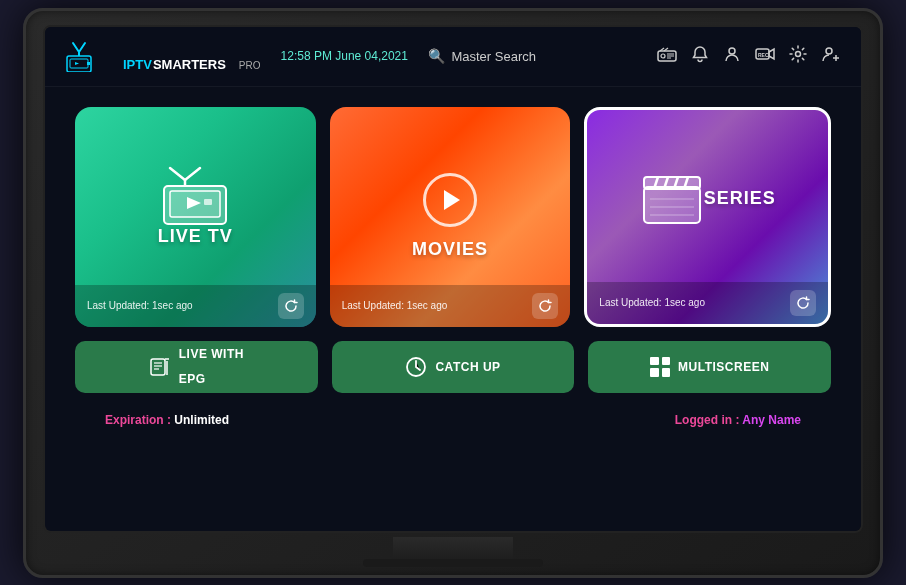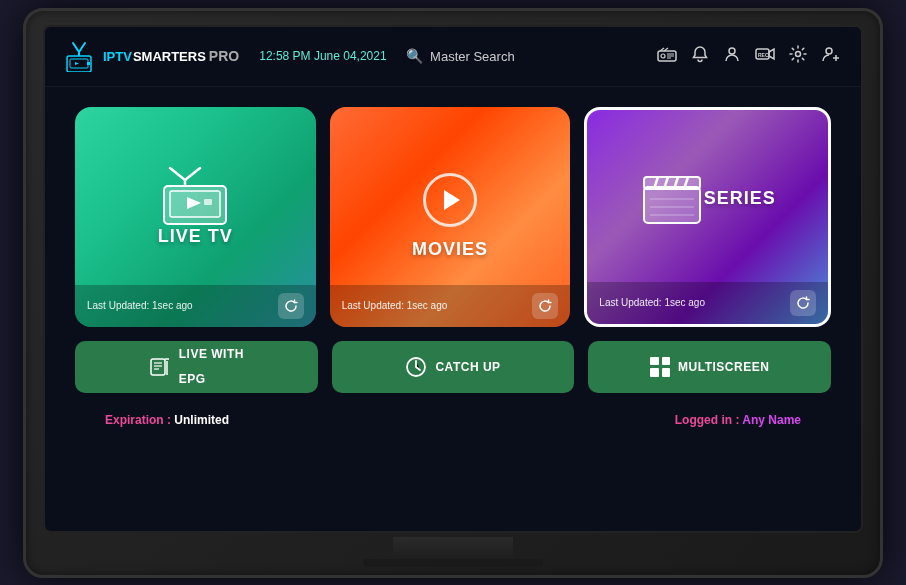--- a/index.html
+++ b/index.html
@@ -74,22 +74,22 @@
       align-items: center;
       padding: 0 20px;
       height: 60px;
       background: rgba(10,14,26,0.95);
       border-bottom: 1px solid rgba(255,255,255,0.05);
       flex-shrink: 0;
     }
 
     .logo-section {
       display: flex;
-      align-items: center;
-      gap: 0;
+      align-items: flex-end;
+      gap: 20px;
       min-width: 140px;
     }
 
     .datetime {
       font-size: 12px;
       color: #5eead4;
       margin-left: 20px;
       white-space: nowrap;
     }
 
@@ -328,21 +328,21 @@
 
             <rect x="5" y="19" width="18" height="9" rx="1" fill="none" stroke="#00d4ff" stroke-width="1"></rect>
 
             <polygon points="10,22 10,25 14,23.5" fill="#00d4ff"></polygon>
 
             <rect x="22" y="22" width="3" height="3" fill="#00d4ff"></rect>
           </svg>
           <div style="display:flex;align-items:baseline;gap:1px;">
             <span style="color:#00d4ff;font-size:13px;font-weight:900;">IPTV</span>
             <span style="color:white;font-size:13px;font-weight:900;">SMARTERS</span>
-            <span style="color:#aaa;font-size:14px;font-weight:700;margin-left:2px;">PRO</span>
+            <span style="color:#aaa;font-size:10px;font-weight:400;margin-left:12px;">PRO</span>
           </div>
         </div>
 
         <div class="datetime">12:58 PM   June 04,2021</div>
 
         <div class="search-area">
           <span class="search-icon-sym">🔍</span>
           <span class="search-label">Master Search</span>
         </div>
 

